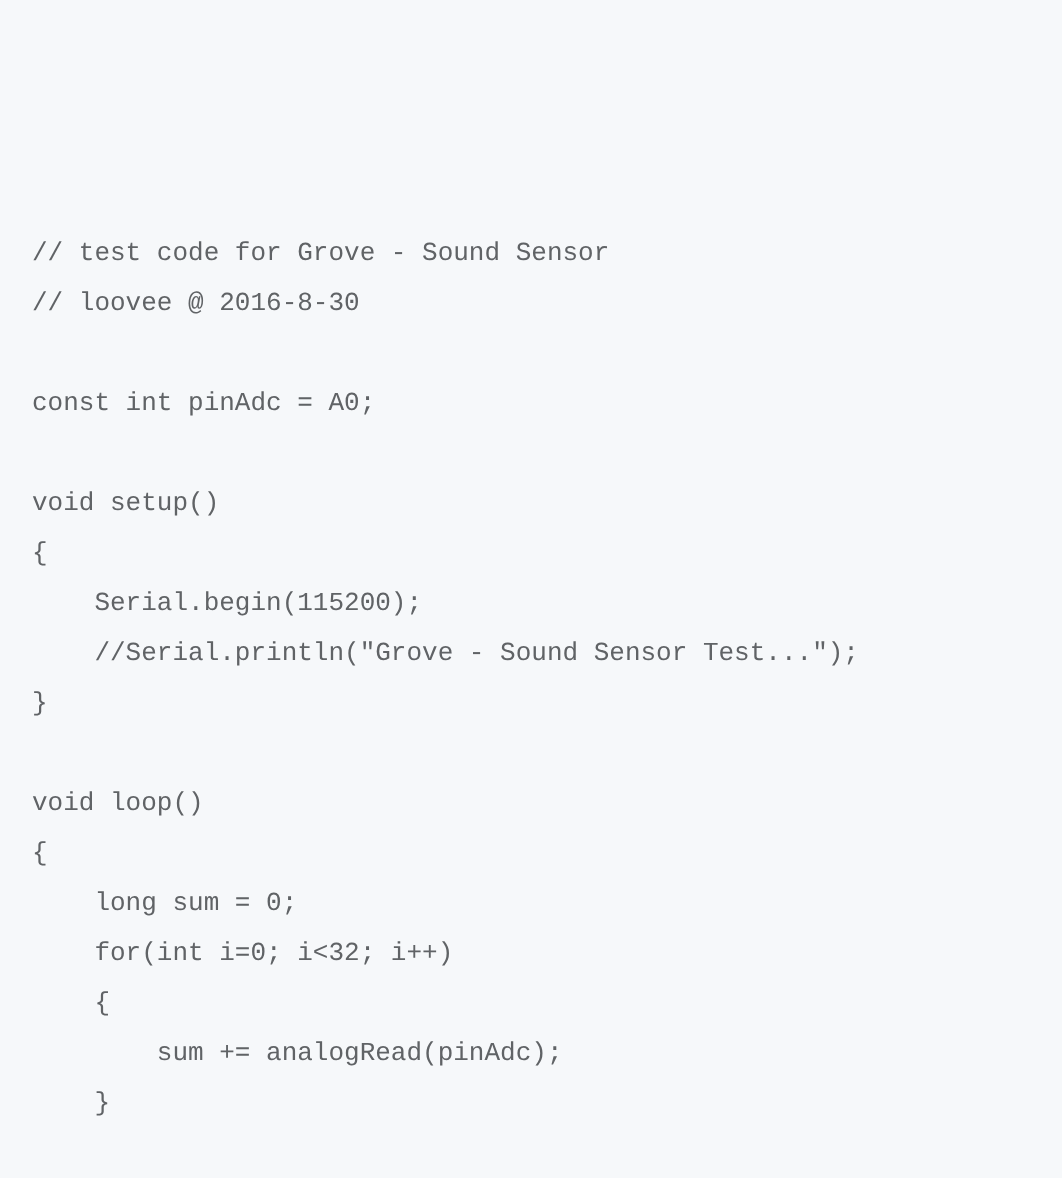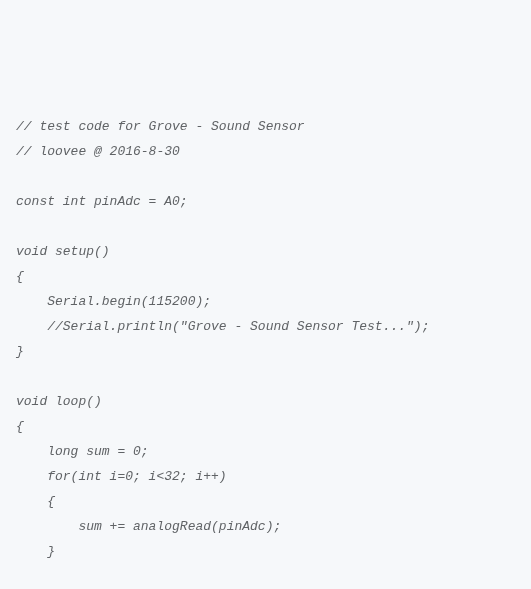--- a/index.html
+++ b/index.html
@@ -18,21 +18,20 @@
     box-sizing: border-box;
     padding: 14px 16px;
     white-space: pre;
   }
   .code-block {
     display: block;
   }
   .line {
     display: block;
     height: 25px;
-    font-style: italic;
   }
 </style>
 </head>
 <body>
 
 
 
 <div class="code-block"><span class="line">// test code for Grove - Sound Sensor</span><span class="line">// loovee @ 2016-8-30</span><span class="line"></span><span class="line">const int pinAdc = A0;</span><span class="line"></span><span class="line">void setup()</span><span class="line">{</span><span class="line">    Serial.begin(115200);</span><span class="line">    //Serial.println("Grove - Sound Sensor Test...");</span><span class="line">}</span><span class="line"></span><span class="line">void loop()</span><span class="line">{</span><span class="line">    long sum = 0;</span><span class="line">    for(int i=0; i&lt;32; i++)</span><span class="line">    {</span><span class="line">        sum += analogRead(pinAdc);</span><span class="line">    }</span><span class="line"></span></div>
 
 

